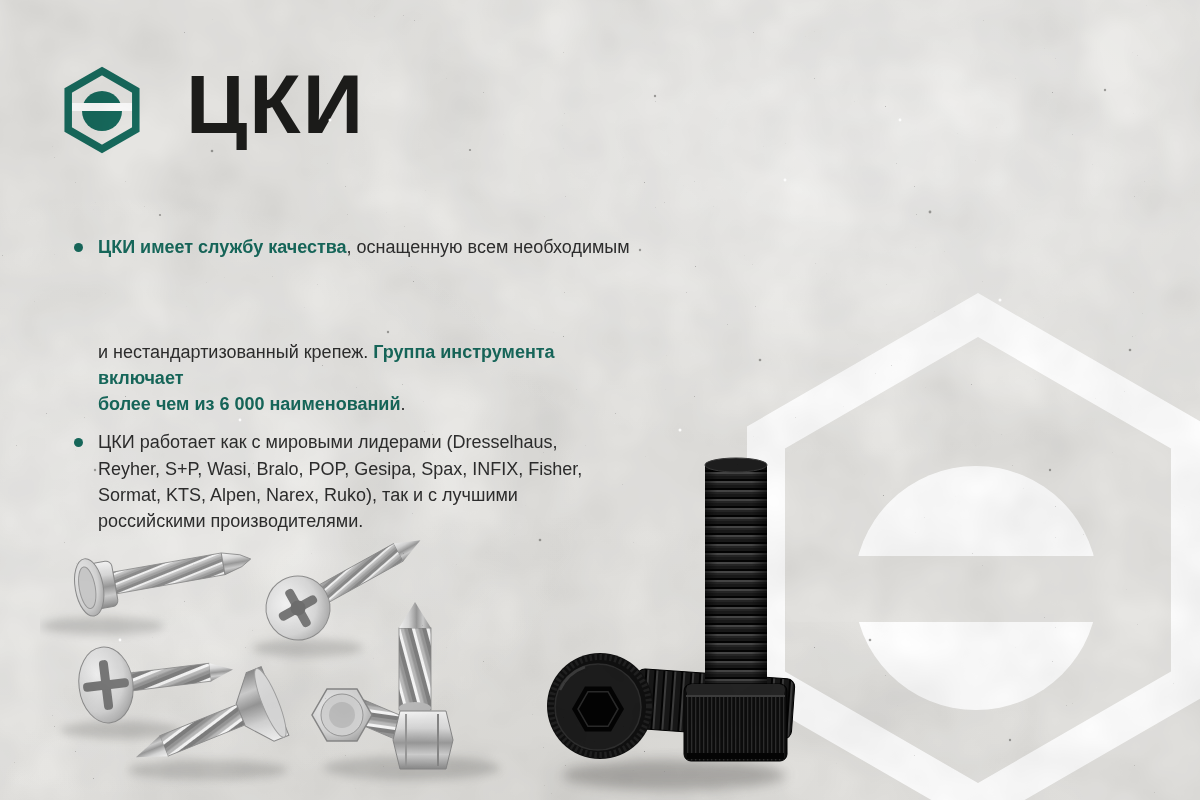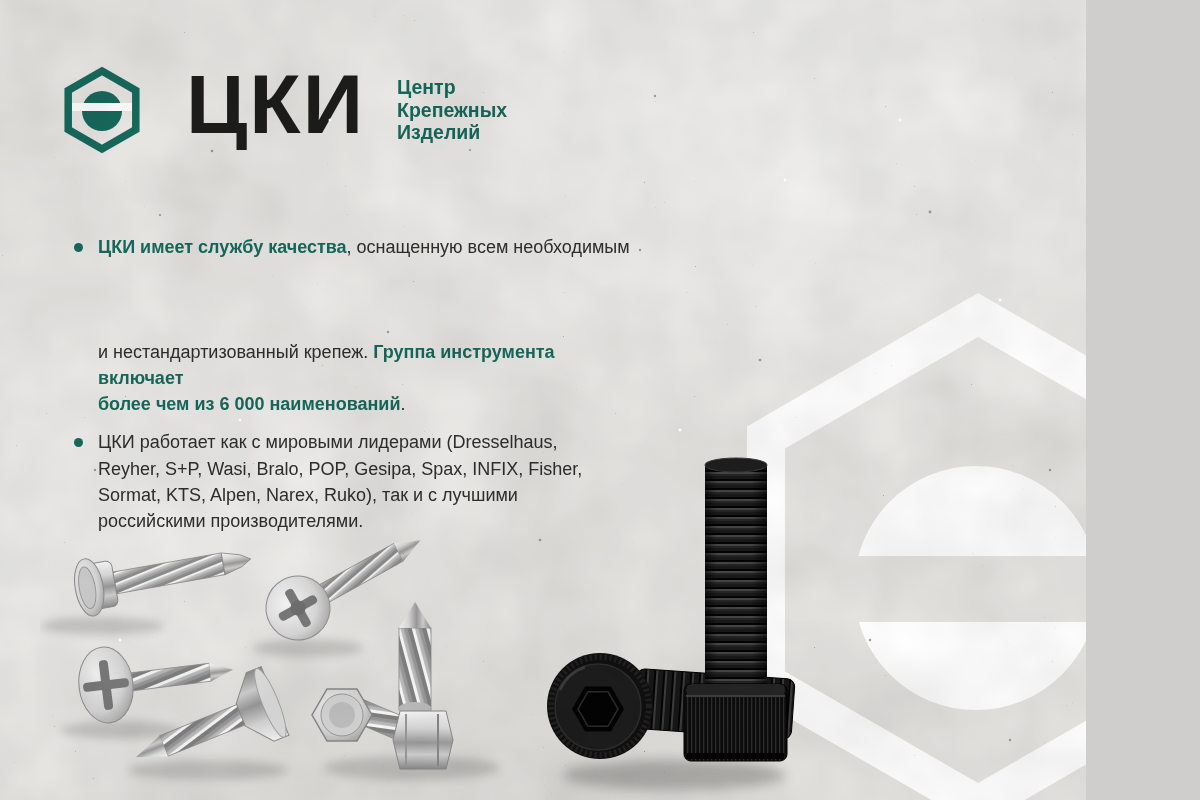--- a/index.html
+++ b/index.html
@@ -1,18 +1,18 @@
 <!DOCTYPE html>
 <html><head>
 <meta charset="utf-8">
 <title>ЦКИ — Центр Крепежных Изделий</title>
 <style>
   html,body{margin:0;padding:0;background:#cfcecc;}
   .stage{
-    position:relative;width:1086px;height:800px;overflow:hidden;
+    position:relative;width:1200px;height:800px;overflow:hidden;
     font-family:"Liberation Sans",sans-serif;
     background:
       radial-gradient(900px 500px at 72% 18%, rgba(255,255,255,.45), rgba(255,255,255,0) 65%),
       radial-gradient(700px 450px at 10% 62%, rgba(255,255,255,.30), rgba(255,255,255,0) 70%),
       radial-gradient(800px 500px at 45% 108%, rgba(178,176,170,.20), rgba(178,176,170,0) 70%),
       #e6e5e2;
   }
   .wm{position:absolute;left:0;top:0;}
   .screws-svg{position:absolute;left:40px;top:518px;}
   .bolts-svg{position:absolute;left:535px;top:443px;}
@@ -199,25 +199,20 @@
   </svg>
 
   <svg class="logo-icon" width="84" height="92" viewBox="0 0 84 92">
     <path d="M42 7 L75.8 26.5 V65.5 L42 85 L8.2 65.5 V26.5 Z" fill="none" stroke="#17695c" stroke-width="7.5" stroke-linejoin="miter"></path>
     <circle cx="42" cy="47" r="20" fill="#17695c"></circle>
     <rect x="12" y="39" width="60" height="8" fill="#fdfdfd"></rect>
   </svg>
 
   <div class="logo-abbr">ЦКИ</div>
 
-  <div class="logo-tagline">
-    <span>Центр</span>
-    <span>Крепежных</span>
-    <span>Изделий</span>
-  </div>
 
   <section class="bullets">
 
     <div class="bullet-item">
       <span class="dot"></span>
       <p class="bullet-text" style="margin:0;">
         <span class="strong">ЦКИ имеет службу качества</span><span>, оснащенную всем необходимым</span><br>
         <br>
         <br>
         <br>

